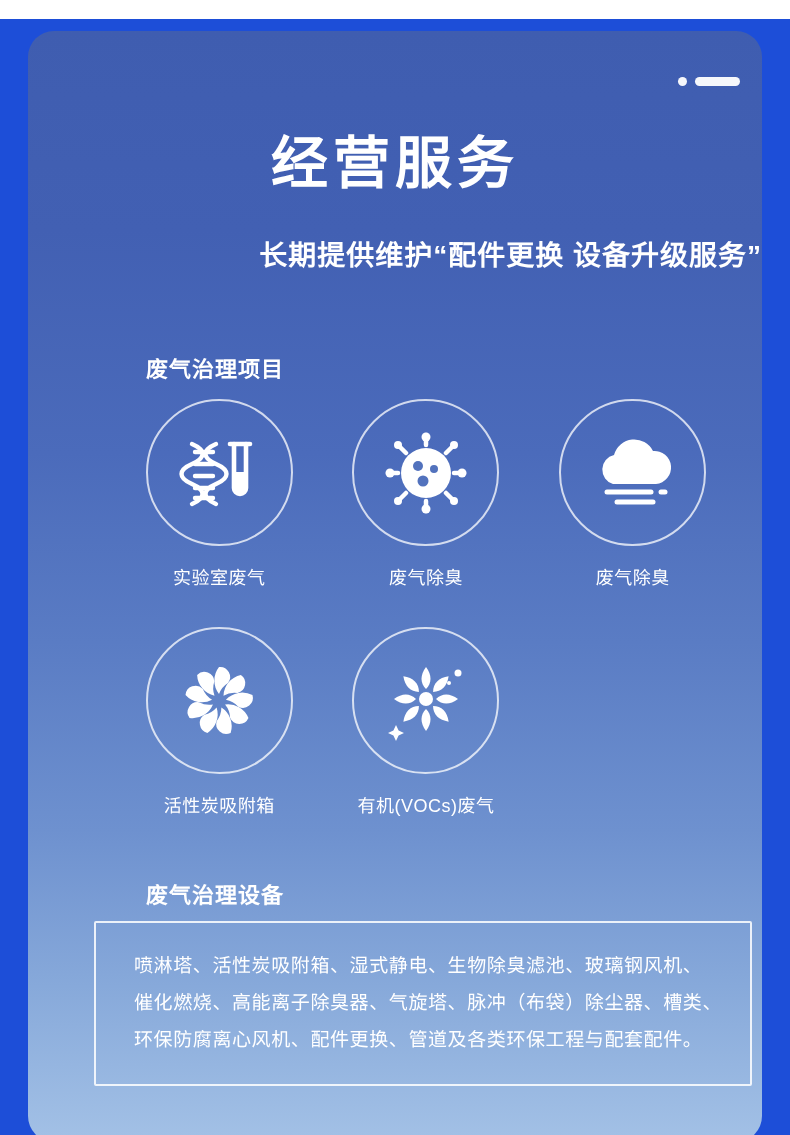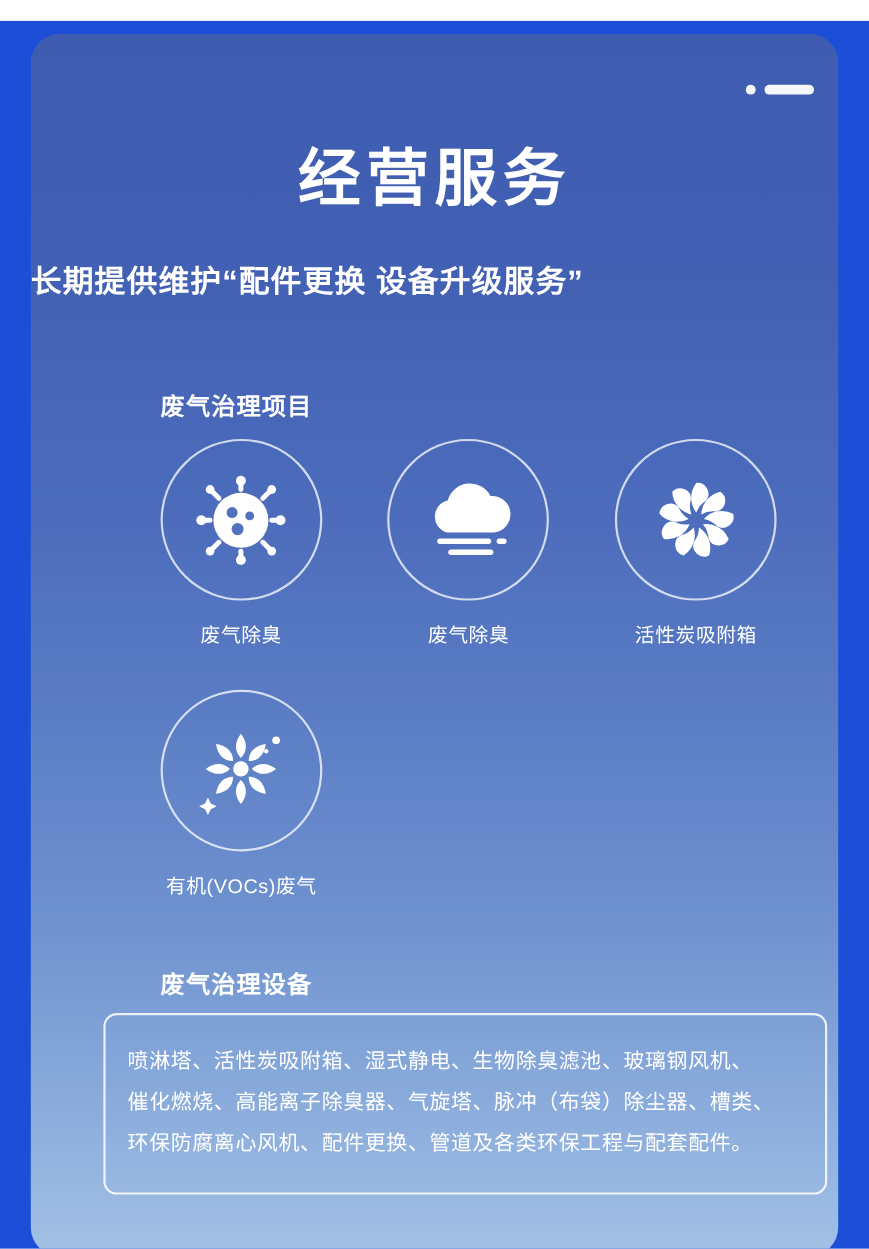--- a/index.html
+++ b/index.html
@@ -75,21 +75,21 @@
     font-weight: bold;
     letter-spacing: 5px;
     line-height: 1;
   }
 
   .subtitle {
     position: absolute;
     left: 0;
     right: 0;
     top: 208px;
-    text-align: left;
+    text-align: right;
     color: #ffffff;
     font-size: 28px;
     font-weight: bold;
     letter-spacing: 1px;
     line-height: 1.2;
     white-space: nowrap;
   }
 
   .section-head {
     position: absolute;
@@ -137,22 +137,22 @@
     text-align: center;
   }
 
   .equip-box {
     position: absolute;
     left: 66px;
     top: 890px;
     width: 658px;
     box-sizing: border-box;
     border: 2px solid rgba(255,255,255,.85);
-    border-radius: 12px;
-    padding: 24px 26px 26px 20px;
+    border-radius: 2px;
+    padding: 24px 26px 26px 38px;
   }
   .equip-line {
     color: #ffffff;
     font-size: 19px;
     line-height: 1.95;
     letter-spacing: .6px;
     white-space: nowrap;
   }
 </style>
 </head>
@@ -166,20 +166,42 @@
       <span class="dash"></span>
     </div>
 
     <div class="title">经营服务</div>
     <div class="subtitle">长期提供维护“配件更换 设备升级服务”</div>
 
     <div class="section-head one">废气治理项目</div>
 
     <div class="grid">
 
+      <div class="item">
+        <div class="circle">
+          <span>
+            <svg width="86" height="86" viewBox="0 0 86 86" fill="none">
+              <g stroke="#ffffff" stroke-width="4.4" stroke-linecap="round" fill="none">
+                <path d="M16 14c14 6 14 14 0 20s-14 14 0 20s14 14 0 20"></path>
+                <path d="M40 14c-14 6 -14 14 0 20s14 14 0 20s-14 14 0 20"></path>
+                <path d="M19 22h18M19 34h18M19 46h18M19 58h18M19 68h18"></path>
+              </g>
+              <g fill="#ffffff">
+                <path d="M52 12h22v6h-5v44a10 10 0 0 1-12 0V18h-5z" opacity="0"></path>
+              </g>
+              <g stroke="#ffffff" stroke-width="4.6" fill="none" stroke-linecap="round" stroke-linejoin="round">
+                <path d="M54 14h20"></path>
+                <path d="M58 14v44a6 6 0 0 0 12 0V14"></path>
+              </g>
+              <path d="M58 42h12v16a6 6 0 0 1-12 0z" fill="#ffffff"></path>
+            </svg>
+          </span>
+        </div>
+        <div class="item-label">实验室废气</div>
+      </div>
 
       <div class="item">
         <div class="circle">
           <span>
             <svg width="88" height="88" viewBox="0 0 88 88" fill="none">
               <g stroke="#ffffff" stroke-width="4.5" stroke-linecap="round">
                 <path d="M44 6v10M44 72v10M6 44h10M72 44h10M17 17l7 7M64 64l7 7M71 17l-7 7M24 64l-7 7"></path>
               </g>
               <g fill="#ffffff">
                 <circle cx="44" cy="8" r="4.5"></circle>

